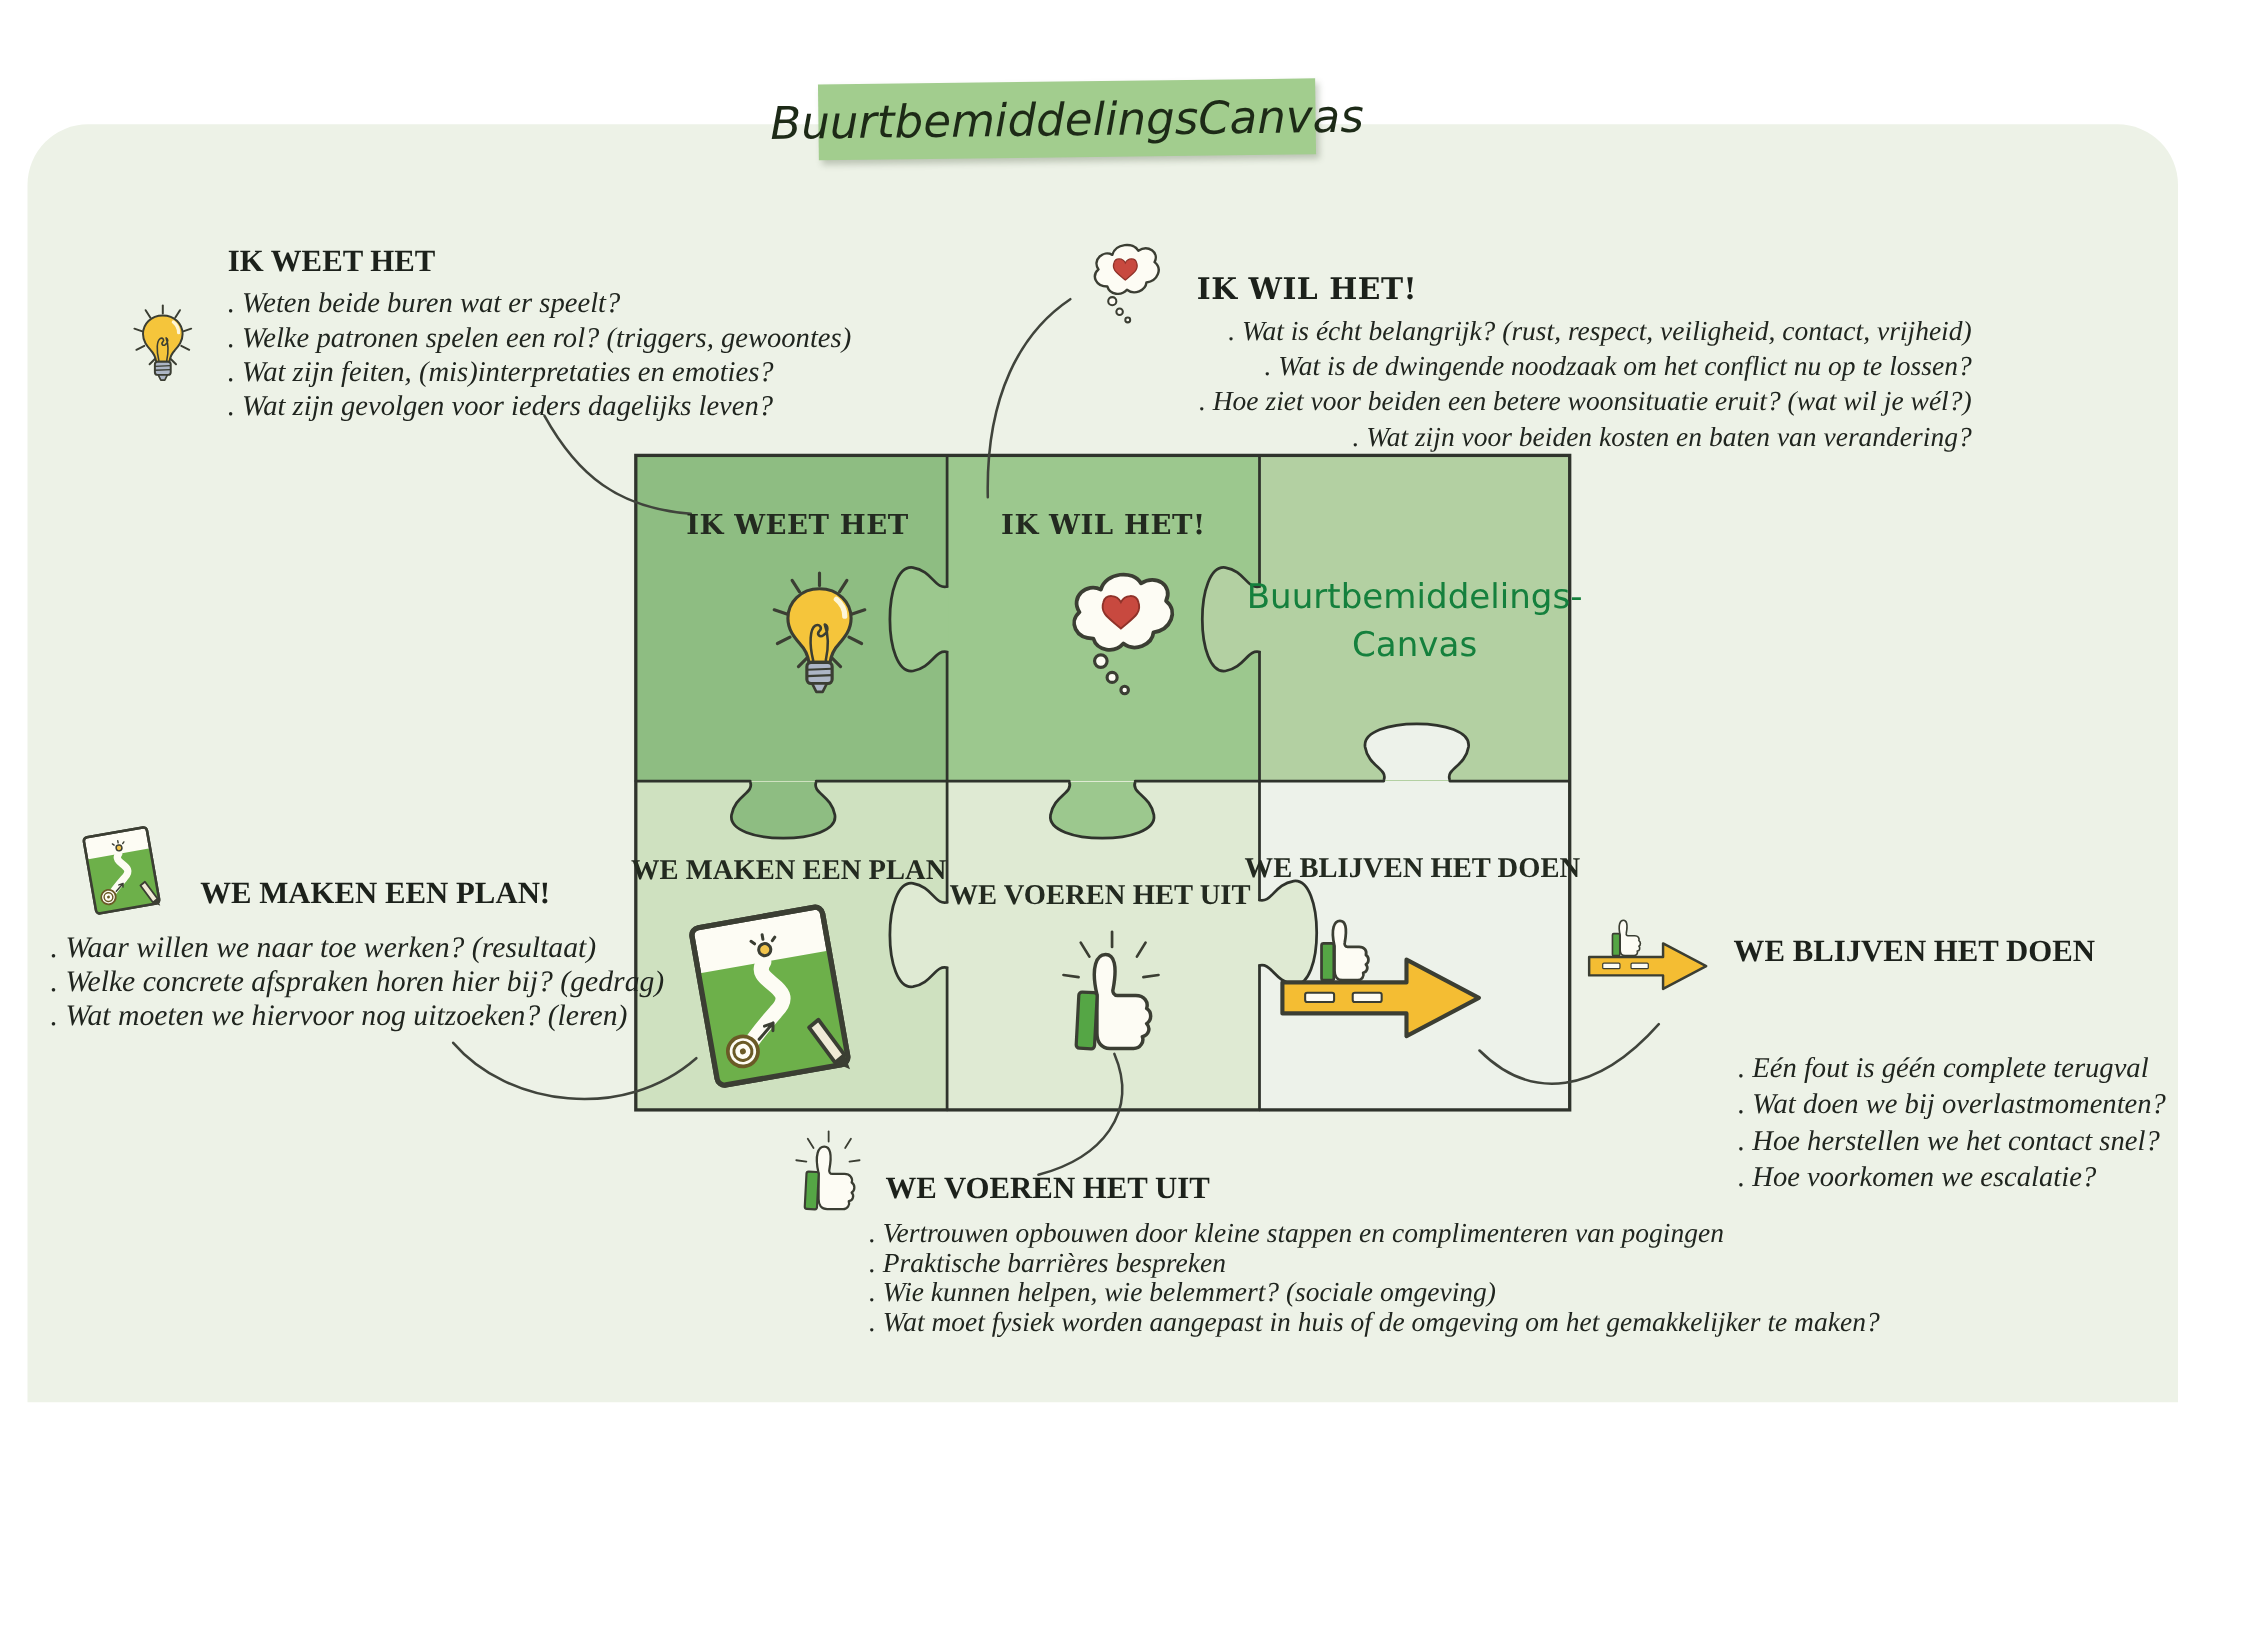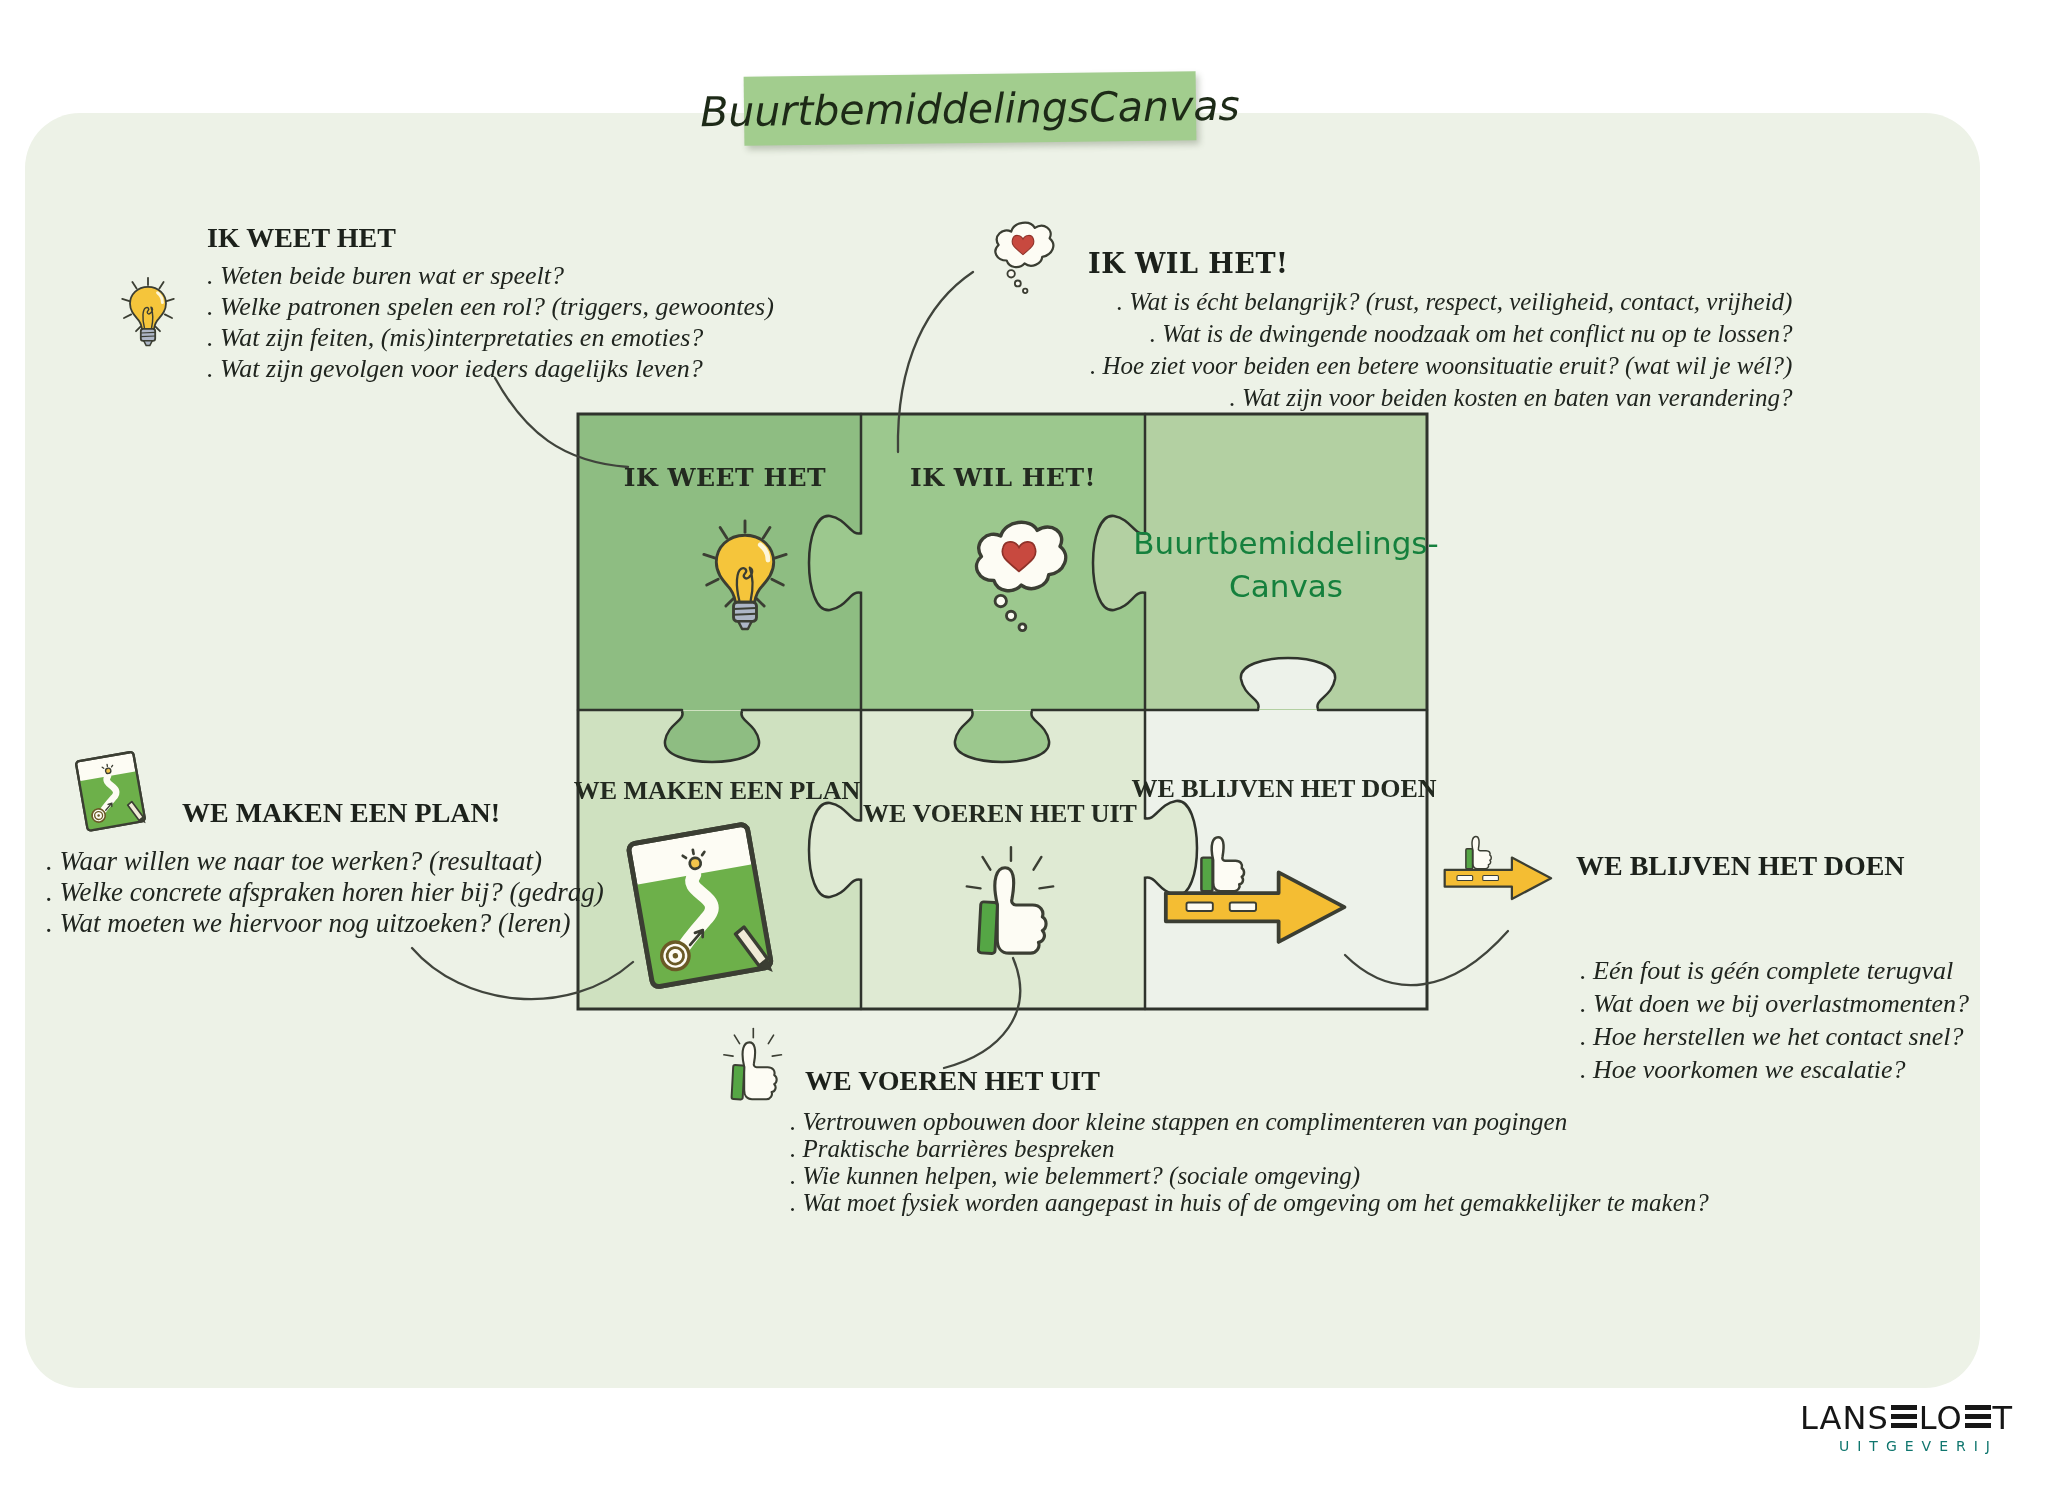--- a/index.html
+++ b/index.html
@@ -1,16 +1,16 @@
 <!DOCTYPE html>
 <html><head>
 <meta charset="utf-8">
 <style>
   html,body{margin:0;padding:0;background:#ffffff;}
-  .page{position:relative;width:2060px;height:1501px;background:#ffffff;overflow:hidden;
+  .page{position:relative;width:2060px;height:1275px;background:#ffffff;overflow:hidden;
         font-family:"Liberation Serif",serif;color:#20251f;}
   .panel{position:absolute;left:25px;top:113px;width:1955px;height:1275px;border-radius:55px;
          background:#edf2e7;}
   .overlay{position:absolute;left:0;top:0;width:2060px;height:1501px;}
   .banner{position:absolute;left:744px;top:74px;width:452px;height:69px;background:#a2cd8e;
           transform:rotate(-0.7deg);box-shadow:3px 4px 6px rgba(60,80,50,0.28);
           display:flex;align-items:center;justify-content:center;}
   .banner-text{font-family:"DejaVu Sans",sans-serif;font-style:italic;font-size:41px;
                color:#1d2a17;white-space:nowrap;}
   .h-serif{position:absolute;font-family:"Liberation Serif",serif;font-weight:bold;

